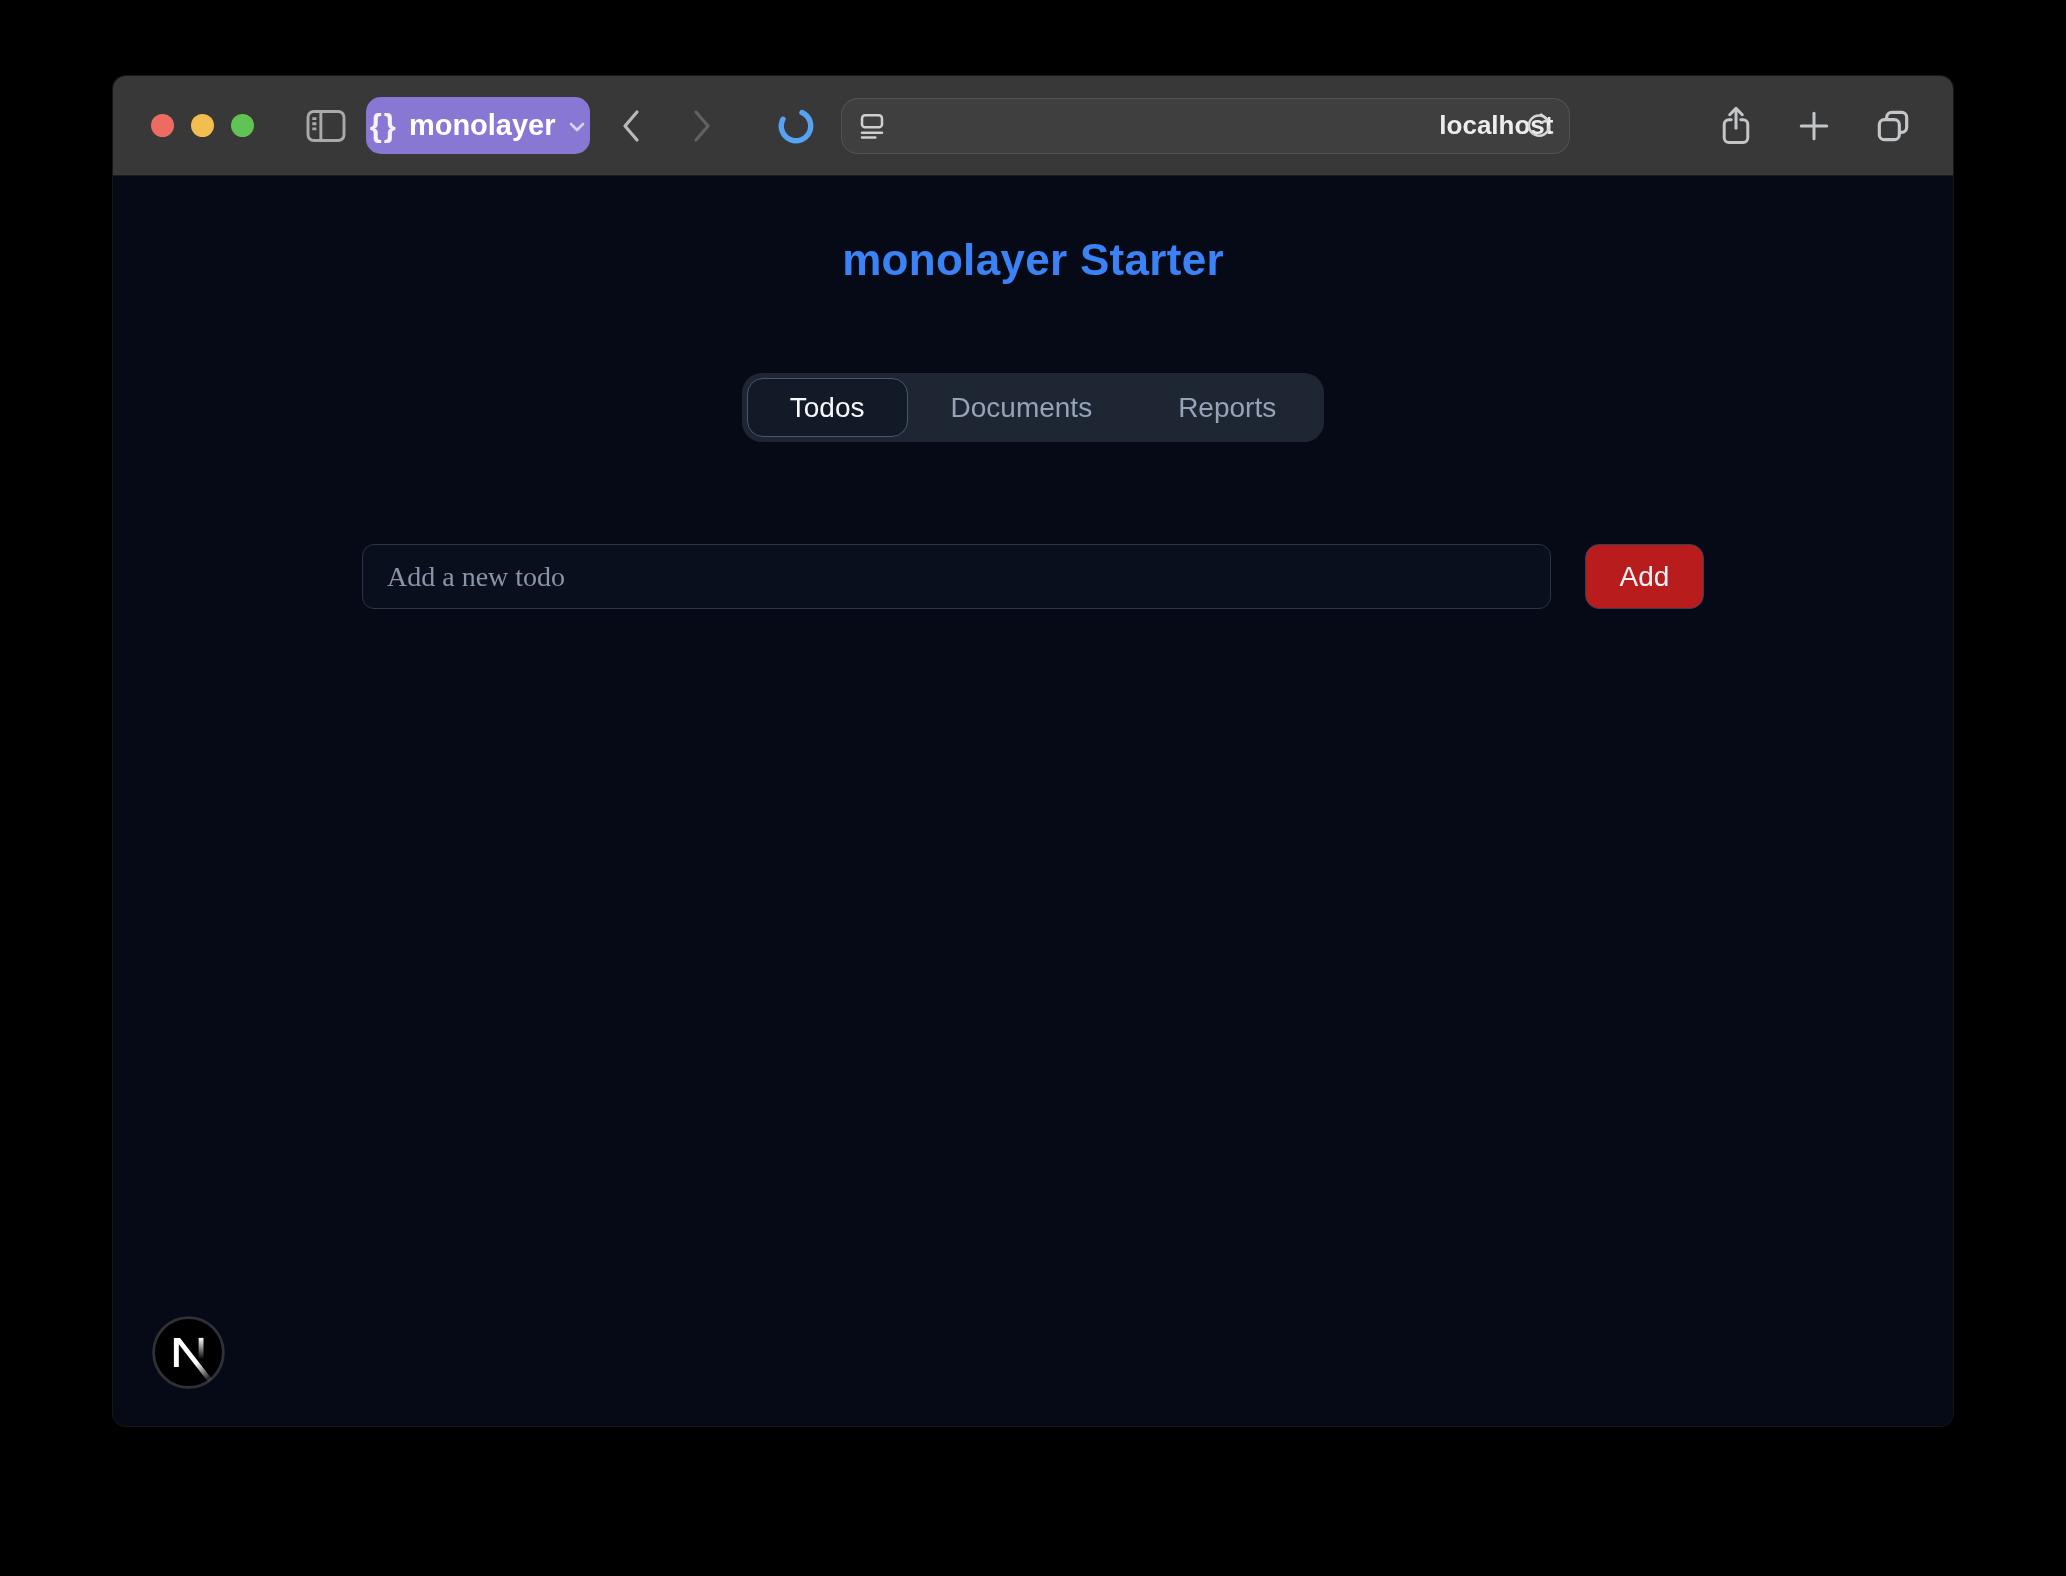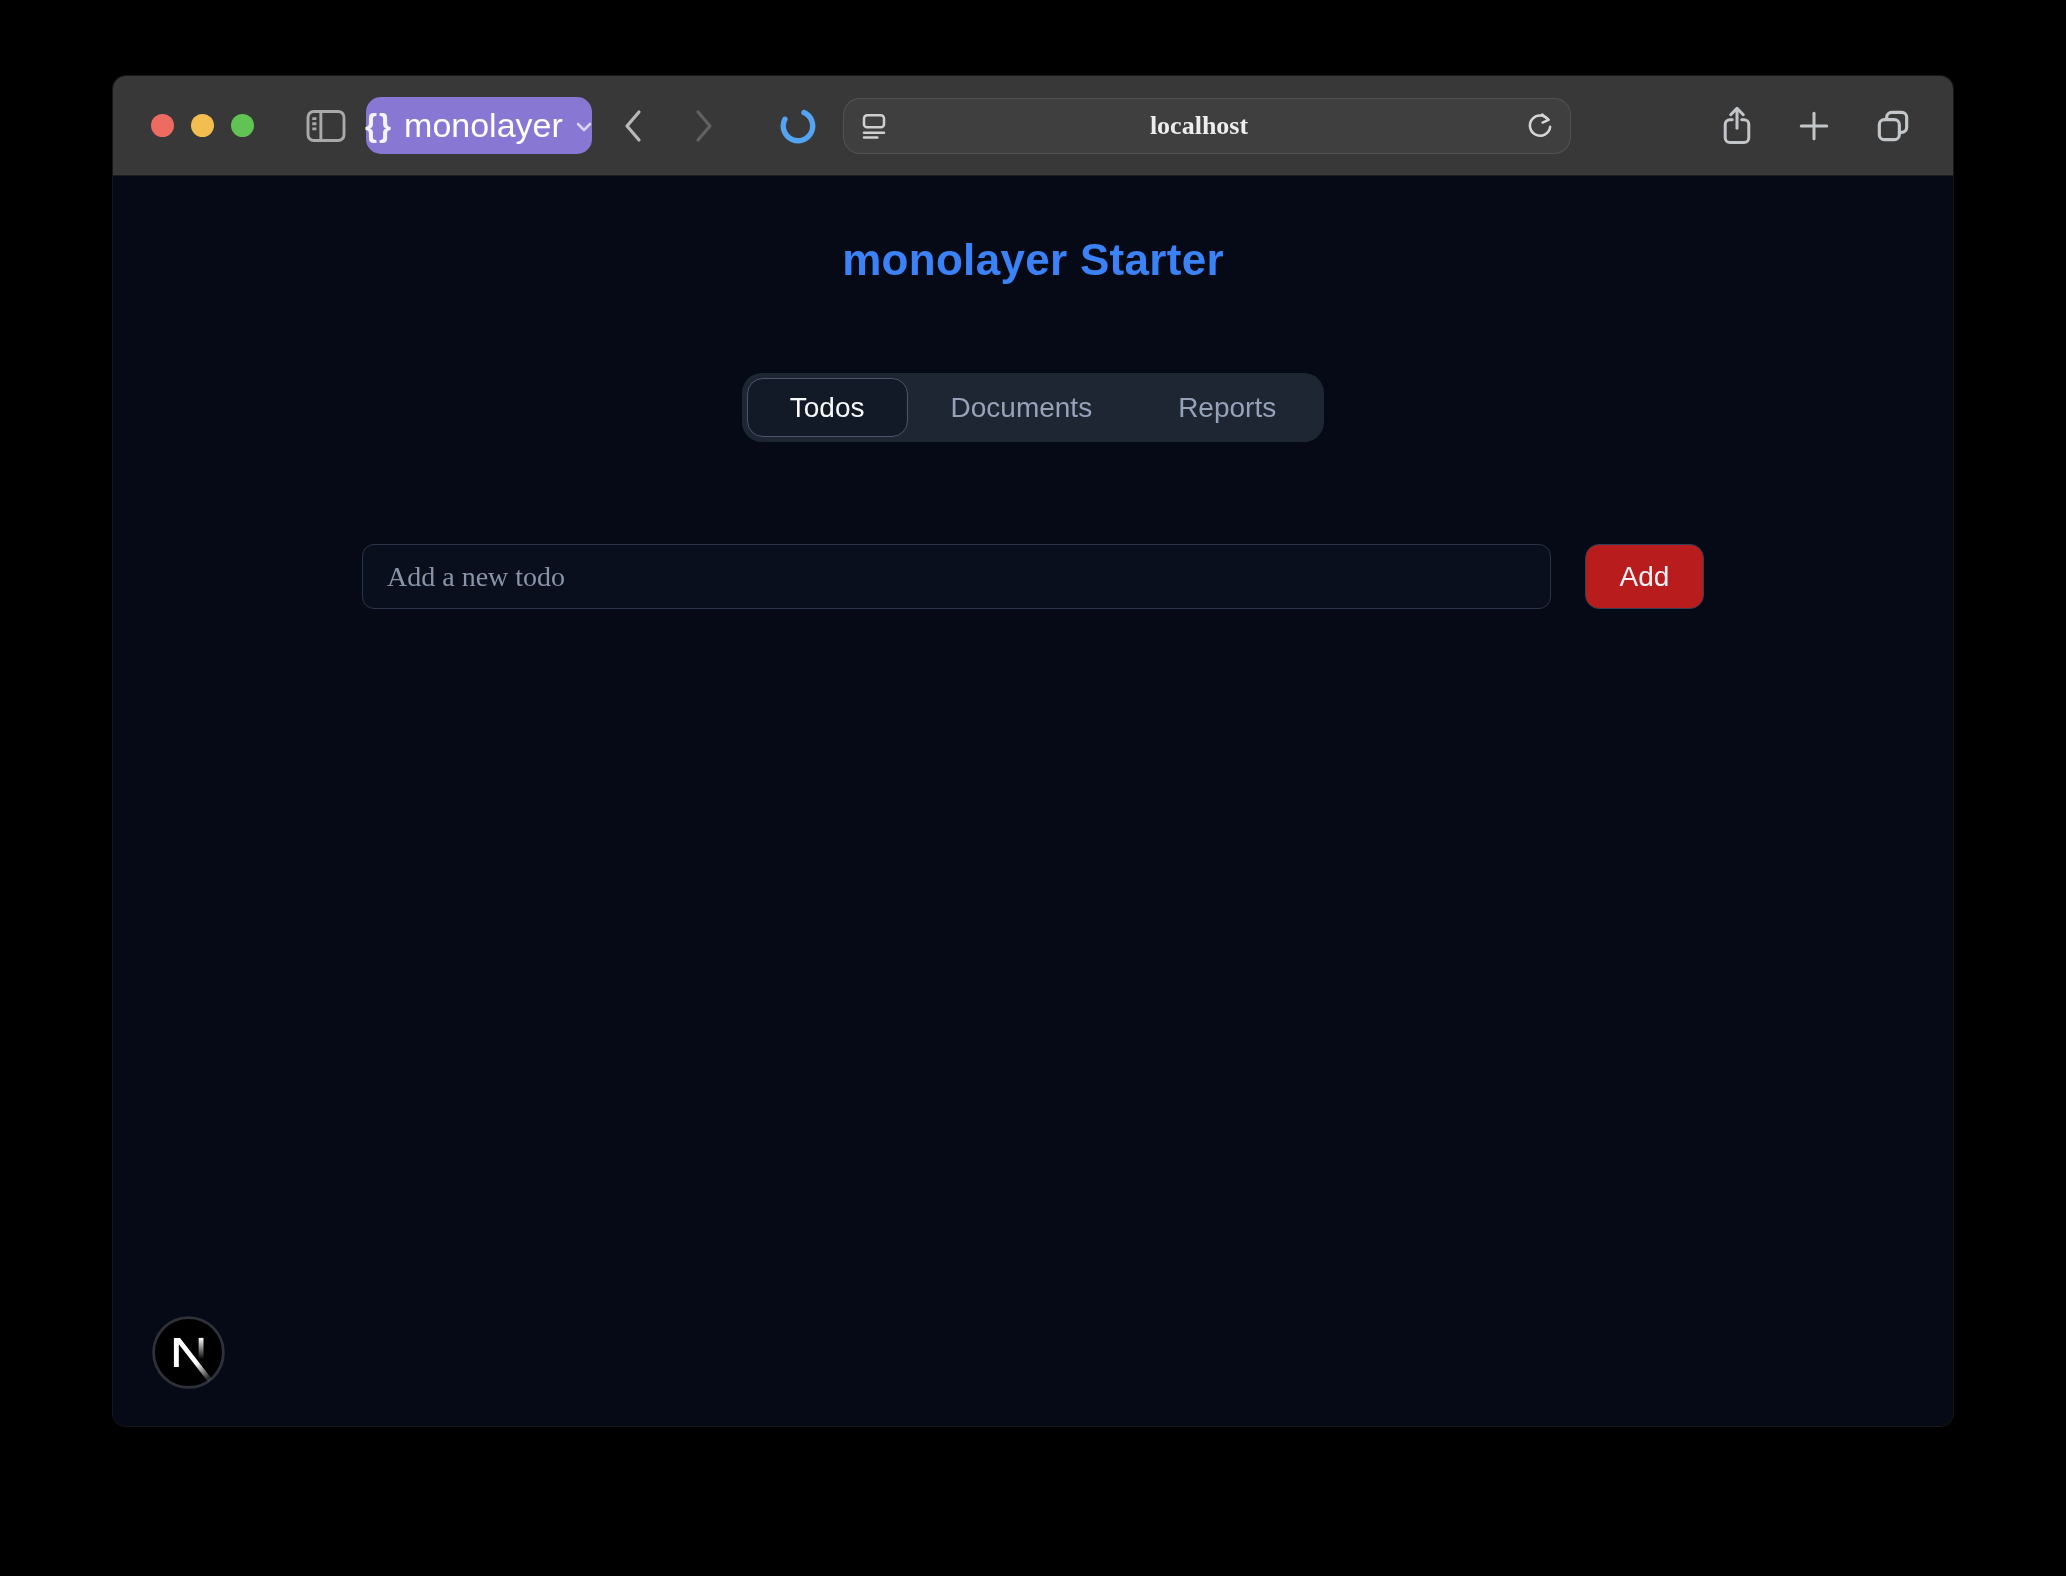--- a/index.html
+++ b/index.html
@@ -21,34 +21,34 @@
   .light.yellow { background:#f4bd50; }
   .light.green  { background:#61c354; }
   .tb-btn { display:flex; align-items:center; justify-content:center; background:none; border:none; color:#c3c6c9; }
   .sidebar-btn { margin-left:50px; width:44px; height:40px; color:#a9a9a9; }
   .badge {
     margin-left:19px; width:226px; height:57px; border-radius:15px;
     background:#8878d3; border:none; color:#fff;
     display:flex; align-items:center; justify-content:center; gap:11px;
   }
   .badge .braces { font-size:31px; font-weight:600; letter-spacing:2px; color:#f4f2fc; }
-  .badge .blabel { font-size:34px; font-weight:400; }
+  .badge .blabel { font-size:29px; font-weight:700; }
   .badge .bchev  { color:#d9d3f4; margin-top:3px; }
   .nav-back { margin-left:21px; width:40px; height:44px; color:#b9b9b9; }
   .nav-fwd  { margin-left:32px; width:40px; height:44px; color:#616161; }
   .spinner  { margin-left:55px; width:38px; height:38px; color:#55a4f3; }
   .urlbar {
     margin-left:26px; width:738px; height:56px; border-radius:17px;
     background:rgba(255,255,255,0.035); border:1px solid rgba(255,255,255,0.10);
     display:flex; align-items:center; padding:0 14px; position:relative; color:#e9e9e9;
   }
   .urlbar .page-ic { color:#cfcfcf; width:32px; height:32px; }
   .url-text {
-    position:absolute; left:0; right:16px; text-align:center;
-    font-size:26px; font-weight:600; color:#ededed; pointer-events:none;font-family:Liberation Serif, serif;
+    position:absolute; left:0; right:16px; text-align:right;
+    font-size:26px; font-weight:600; color:#ededed; pointer-events:none;
   }
   .reload-btn { position:absolute; right:10px; width:40px; height:40px; color:#d6d6d6; }
   .share-btn { margin-left:146px; width:40px; height:46px; }
   .plus-btn  { margin-left:38px; width:40px; height:40px; }
   .tabs-btn  { margin-left:38px; width:44px; height:42px; }
   
   .page { position:absolute; top:101px; left:0; right:0; bottom:0; background:#050a16; }
   .content { width:1342px; margin:0 auto; }
   .page-title {
     margin-top:59px; text-align:center; font-size:44px; line-height:48px;

